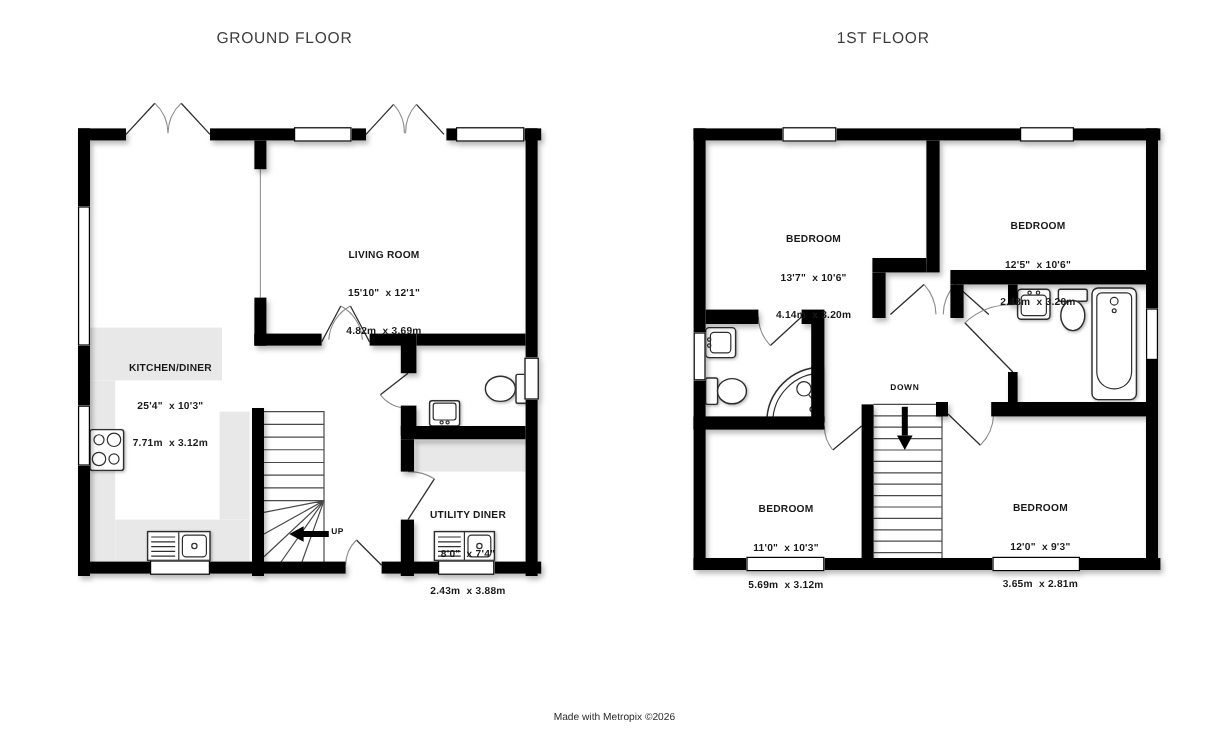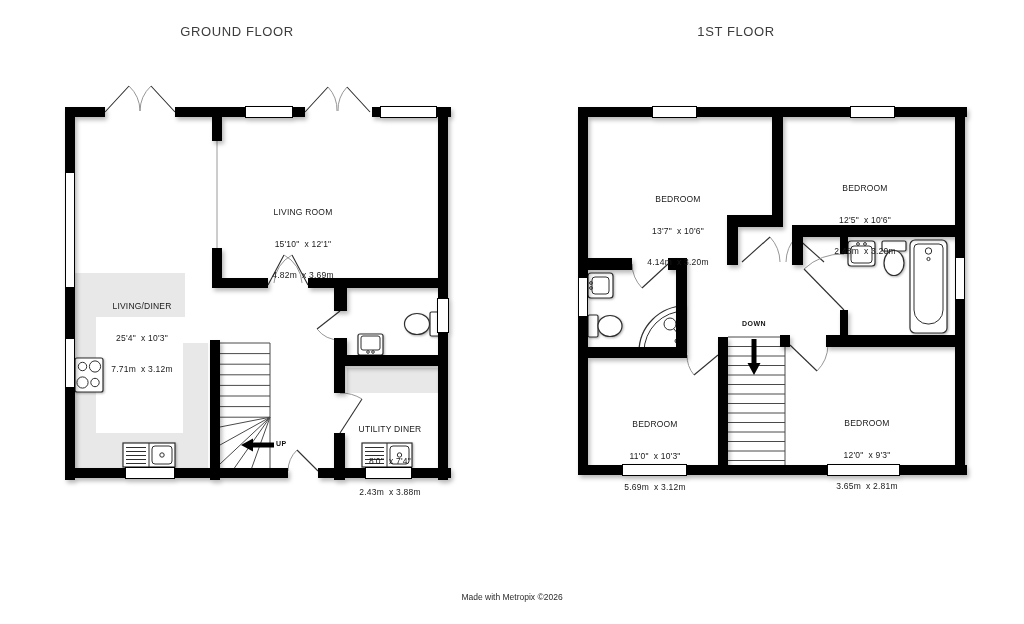--- a/index.html
+++ b/index.html
@@ -14,21 +14,21 @@
   .win{position:absolute;background:#fff;border:1.3px solid #000;box-sizing:border-box;}
   .counter{position:absolute;background:#e8e8e8;}
   .lines-svg{position:absolute;overflow:visible;}
   .ln{stroke:#2f2f2f;stroke-width:1.1;fill:none;}
   .arc{stroke:#8a8a8a;stroke-width:.9;fill:none;}
   .st{stroke:#4a4a4a;stroke-width:1;fill:none;}
   .fxg{filter:drop-shadow(1.2px 1.8px 1.2px rgba(0,0,0,0.30));}
   .fx{stroke:#2f2f2f;stroke-width:1.2;fill:#fff;}
   .fx2{stroke:#2f2f2f;stroke-width:1;fill:none;}
   .room-label{position:absolute;transform:translateX(-50%);text-align:center;color:#191919;
-              font-weight:normal;font-size:8.5px;line-height:10.5px;letter-spacing:.2px;white-space:pre;}
+              font-weight:bold;font-size:8.5px;line-height:10.5px;letter-spacing:.2px;white-space:pre;}
   .small-label{position:absolute;font-weight:bold;font-size:7px;color:#111;letter-spacing:.5px;white-space:pre;}
   .footer{position:absolute;left:512px;top:572px;transform:translateX(-50%);text-align:center;
           font-size:8.5px;color:#2b2b2b;line-height:10px;white-space:pre;}
 </style>
 </head>
 <body>
 
 <div class="title" style="left:237px;top:24px">GROUND FLOOR</div>
 <div class="title" style="left:736px;top:24px">1ST FLOOR</div>
 
@@ -134,27 +134,27 @@
       <div class="w" style="left: 145px; top: 237px; width: 10px; height: 140px;"></div>
       <div class="win" style="left: 180px; top: 3px; width: 48px; height: 12px;"></div>
       <div class="win" style="left: 315px; top: 3px; width: 57px; height: 12px;"></div>
       <div class="win" style="left: 0px; top: 69px; width: 10px; height: 116px;"></div>
       <div class="win" style="left: 0px; top: 235px; width: 10px; height: 50px;"></div>
       <div class="win" style="left: 60px; top: 364px; width: 50px; height: 12px;"></div>
       <div class="win" style="left: 300px; top: 364px; width: 47px; height: 12px;"></div>
       <div class="win" style="left: 372px; top: 195px; width: 12px; height: 35px;"></div>
     </div>
 
-  <div class="room-label" style="left:238px;top:83px">
+  <div class="room-label" style="left:255px;top:83px">
     <div>LIVING ROOM</div>
     <div>15'10"  x 12'1"</div>
     <div>4.82m  x 3.69m</div>
   </div>
   <div class="room-label" style="left:77px;top:177px">
-    <div>LIVING/DINER</div>
+    <div>KITCHEN/DINER</div>
     <div>25'4"  x 10'3"</div>
     <div>7.71m  x 3.12m</div>
   </div>
   <div class="room-label" style="left:325px;top:300px">
     <div>UTILITY DINER</div>
     <div>8'0"  x 7'4"</div>
     <div>2.43m  x 3.88m</div>
   </div>
   <div class="small-label" style="left:211px;top:337px">UP</div>
 </div>

